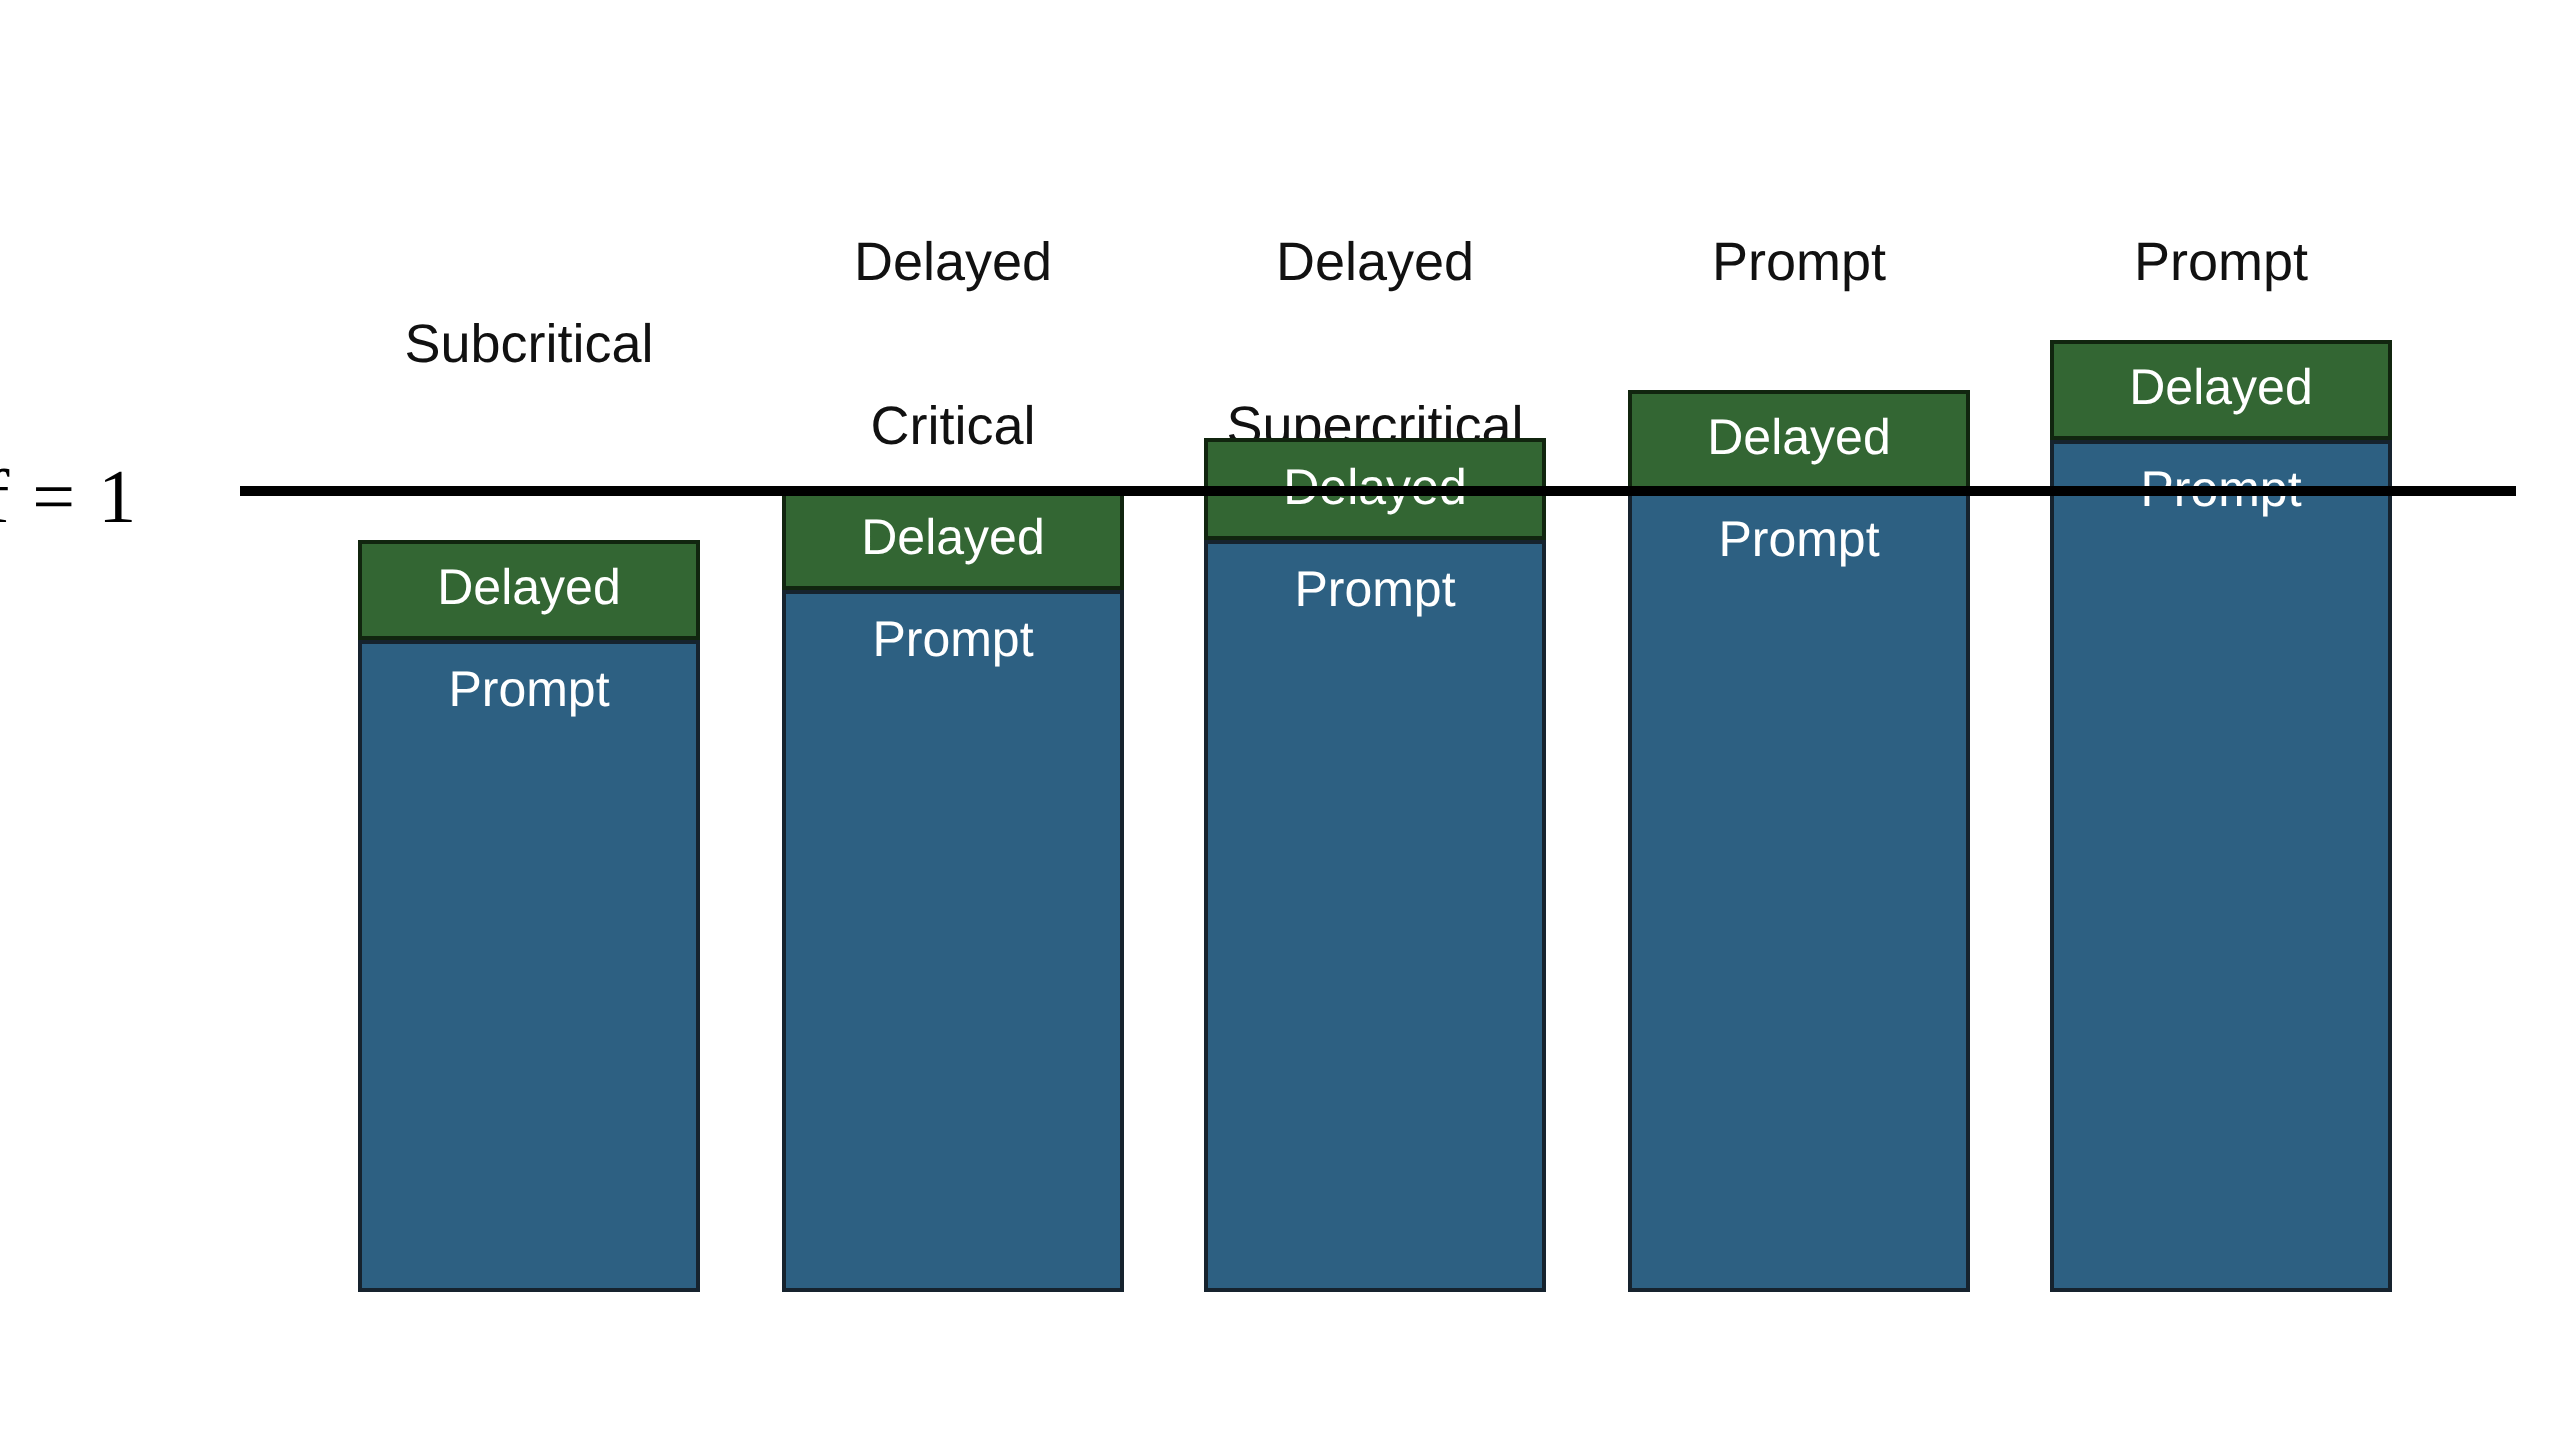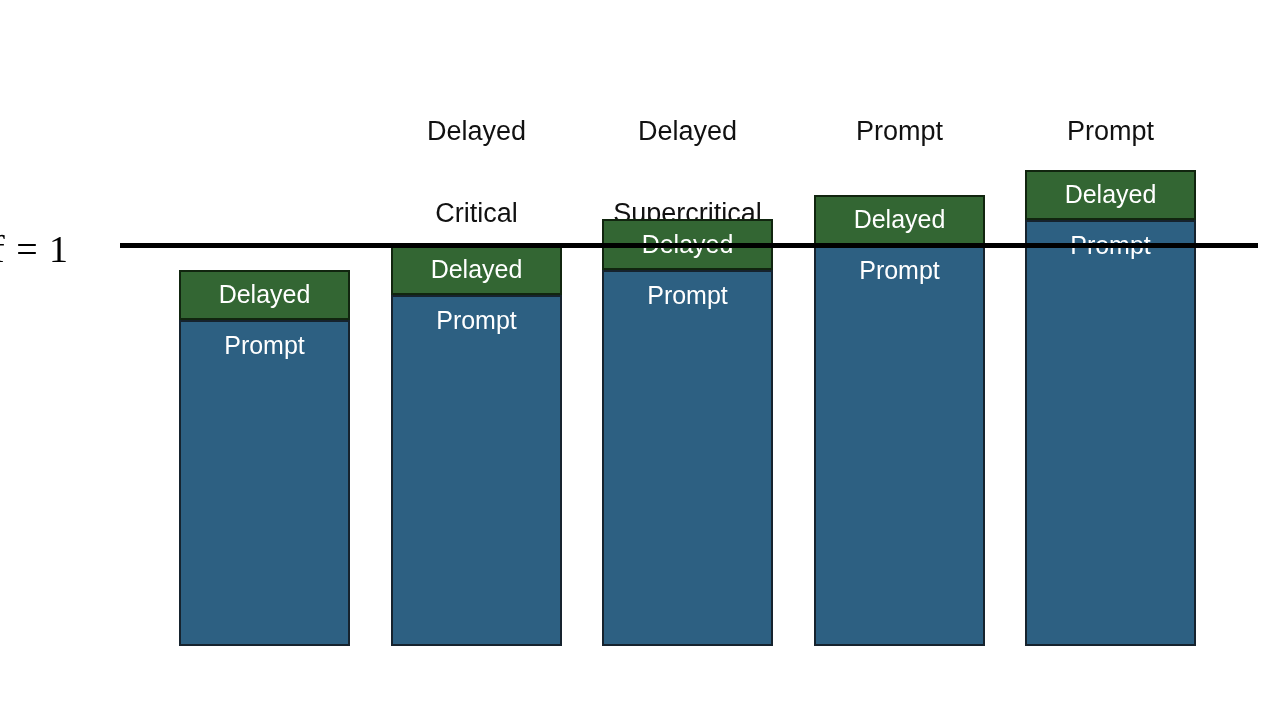--- a/index.html
+++ b/index.html
@@ -83,20 +83,23 @@
 </style>
 </head>
 <body>
 
 <div id="stage">
 
   <div class="crit-label" style="left:-8px; top:227px;">f = 1</div>
 
   <div class="crit-line" style="left:120px; top:243px; width:1138px; height:5px;"></div>
 
+  <div class="col-header" style="left:179px; top:111px; width:171px;">
+    <div>Subcritical</div>
+  </div>
 
   <div class="col-header" style="left:391px; top:70px; width:171px;">
     <div>Delayed</div>
     <div>Critical</div>
   </div>
 
   <div class="col-header" style="left:592px; top:70px; width:191px;">
     <div>Delayed</div>
     <div>Supercritical</div>
   </div>

